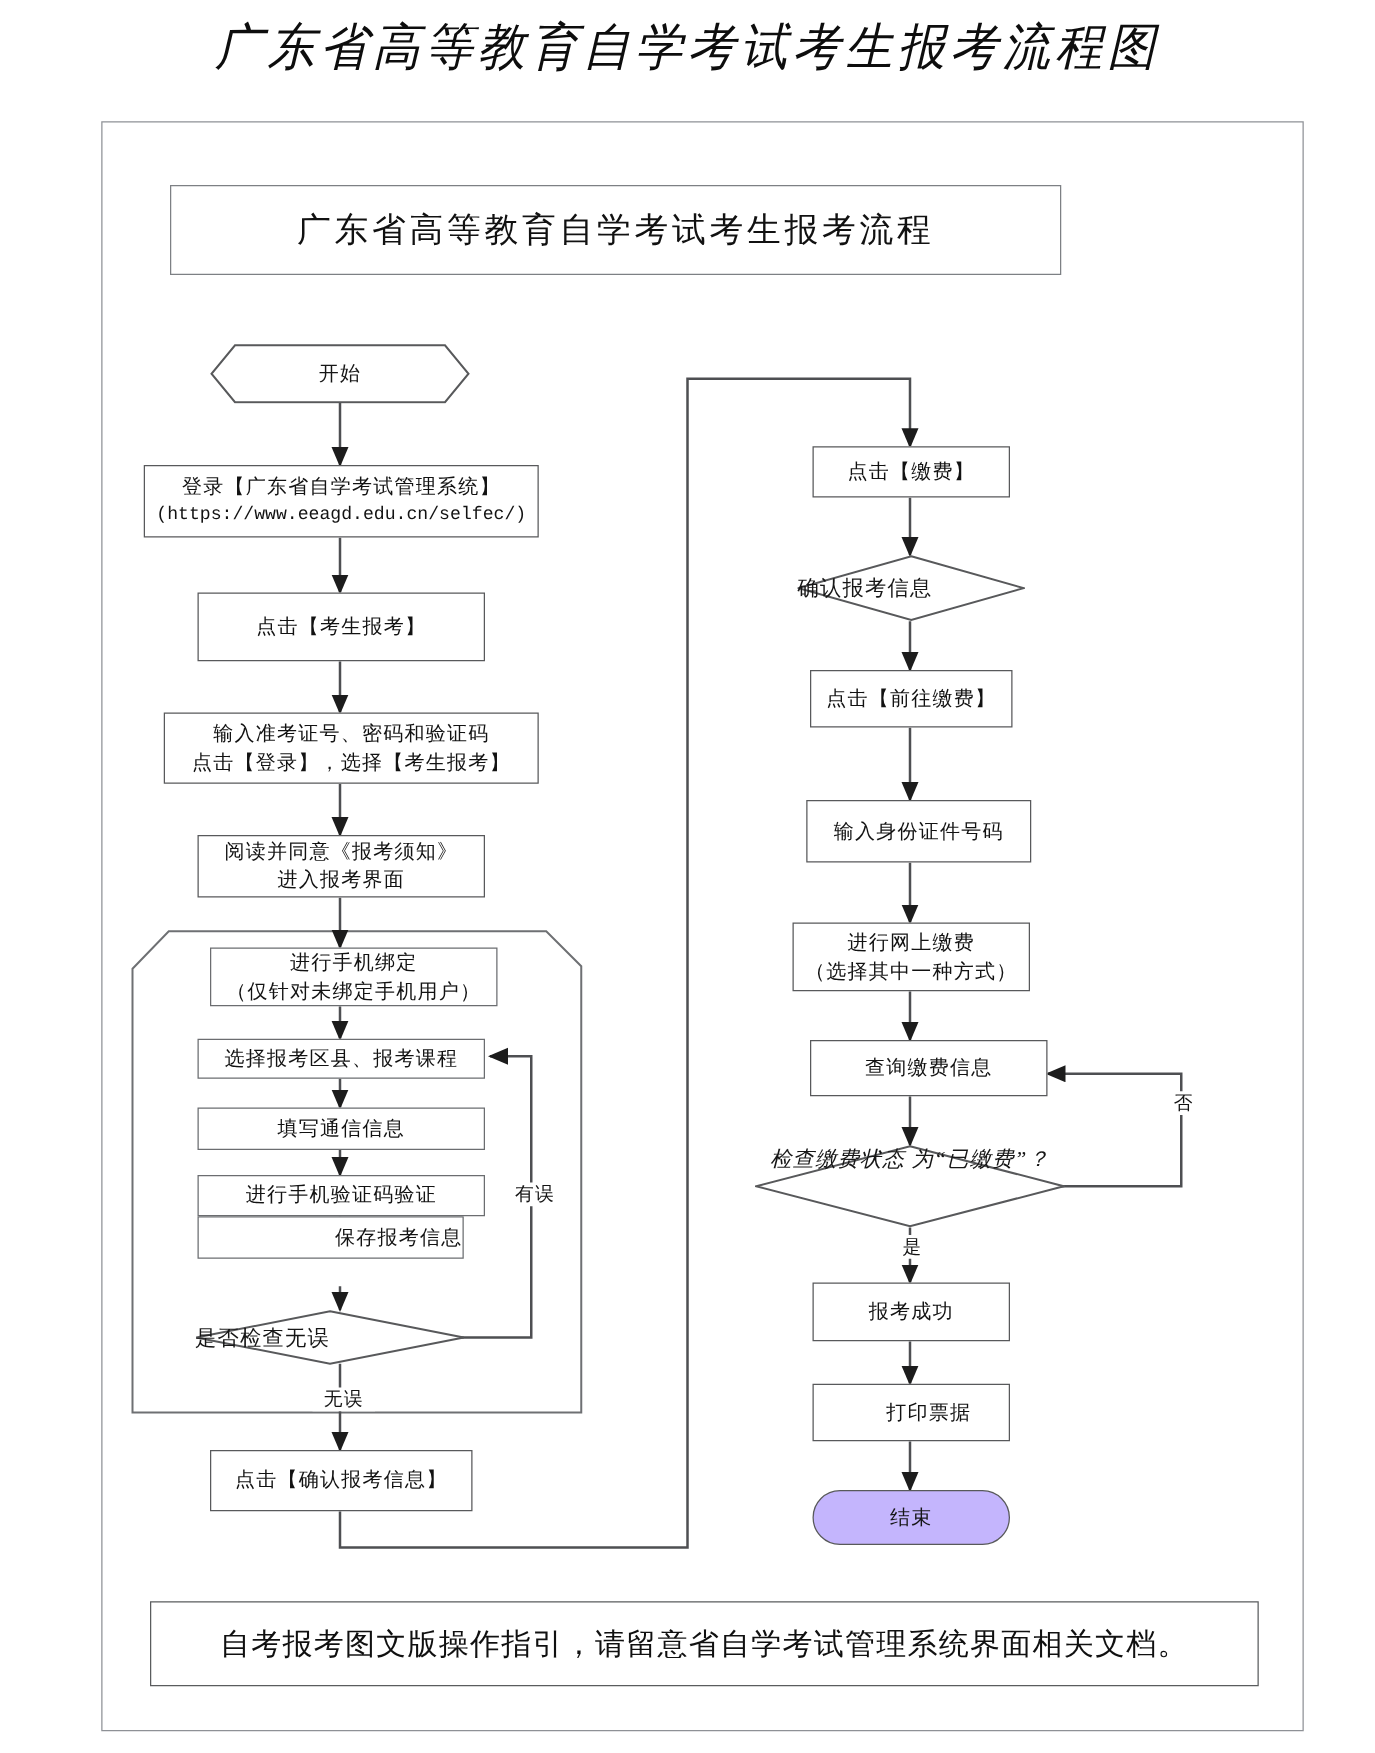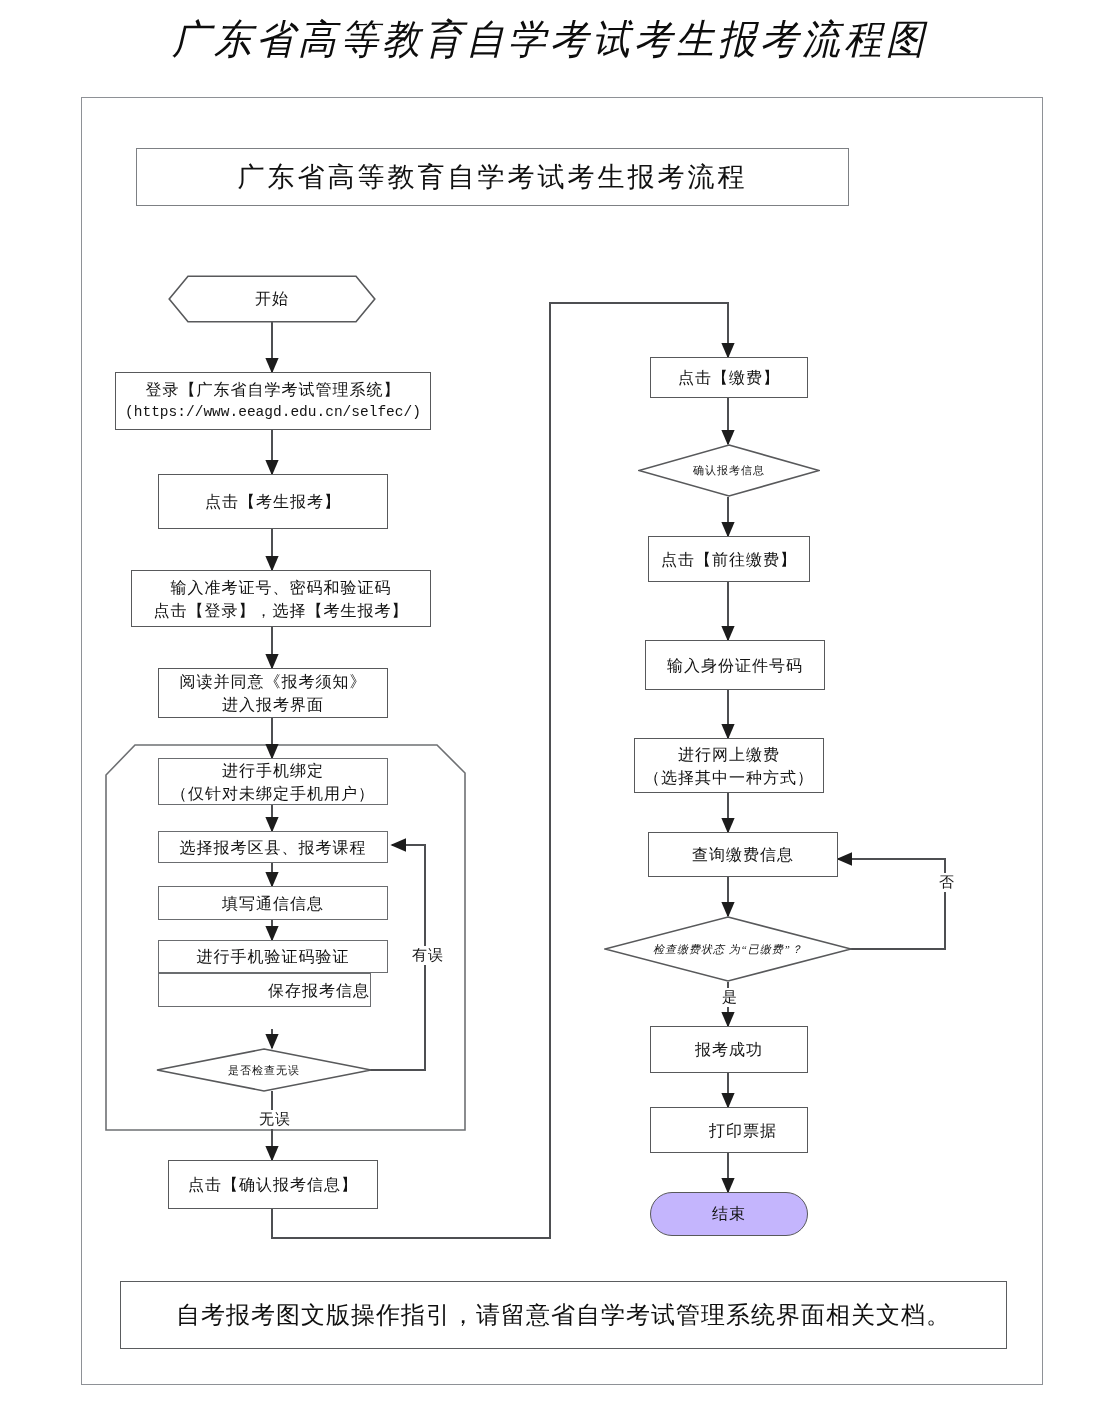--- a/index.html
+++ b/index.html
@@ -42,21 +42,21 @@
     background:#fff;
     font-size:16px;line-height:23px;
     letter-spacing:1px;
     color:#121212;
     font-family:"Liberation Serif","DejaVu Serif",serif;
   }
   .rect{border:1.6px solid #58595b;}
   .rect-thin{border:1.4px solid #6b6d70;}
 
   .header-box{
-    position:absolute;left:136px;top:148px;width:713px;height:58px;
+    position:absolute;left:136px;top:148px;width:713px;height:72px;
     border:1.5px solid #7d8084;background:#fff;box-sizing:border-box;
     display:flex;align-items:center;justify-content:center;
     font-size:27px;letter-spacing:3px;color:#111;
     font-family:"Liberation Serif","DejaVu Serif",serif;
   }
 
   .footer-box{
     position:absolute;left:120px;top:1281px;width:887px;height:68px;
     border:1.6px solid #5a5c5e;background:#fff;box-sizing:border-box;
     display:flex;align-items:center;justify-content:center;
@@ -69,22 +69,22 @@
     position:absolute;
     display:flex;align-items:center;justify-content:center;
     font-size:16px;letter-spacing:1px;
   }
   .hex svg{position:absolute;left:0;top:0;}
   .hex span{position:relative;z-index:2;}
 
   
   .diamond{
     position:absolute;
-    display:flex;align-items:center;justify-content:center;
-    font-size:11px;line-height:23px;letter-spacing:1px;text-align:center;
+    display:flex;align-items:center;justify-content:flex-start;
+    font-size:17px;line-height:23px;letter-spacing:1px;text-align:center;
   }
   .diamond svg{position:absolute;left:0;top:0;}
   .diamond span{position:relative;z-index:2;}
 
   
   .stadium{
     position:absolute;box-sizing:border-box;
     border:1.6px solid #58595b;border-radius:999px;background:#c4b5fd;
     display:flex;align-items:center;justify-content:center;
     font-size:16px;letter-spacing:1px;
@@ -175,21 +175,21 @@
   <div class="node rect two-line" style="left:131px;top:570px;width:300px;height:57px;">
     <i>输入准考证号、密码和验证码</i>
     <i>点击【登录】，选择【考生报考】</i>
   </div>
 
   <div class="node rect two-line" style="left:158px;top:668px;width:230px;height:50px;">
     <i>阅读并同意《报考须知》</i>
     <i>进入报考界面</i>
   </div>
 
-  <div class="node rect-thin two-line" style="left:158px;top:758px;width:230px;height:47px;">
+  <div class="node rect-thin two-line" style="left:168px;top:758px;width:230px;height:47px;">
     <i>进行手机绑定</i>
     <i>（仅针对未绑定手机用户）</i>
   </div>
 
   <div class="node rect-thin" style="left:158px;top:831px;width:230px;height:32px;">
     <span>选择报考区县、报考课程</span>
   </div>
 
   <div class="node rect-thin" style="left:158px;top:886px;width:230px;height:34px;">
     <span>填写通信信息</span>

